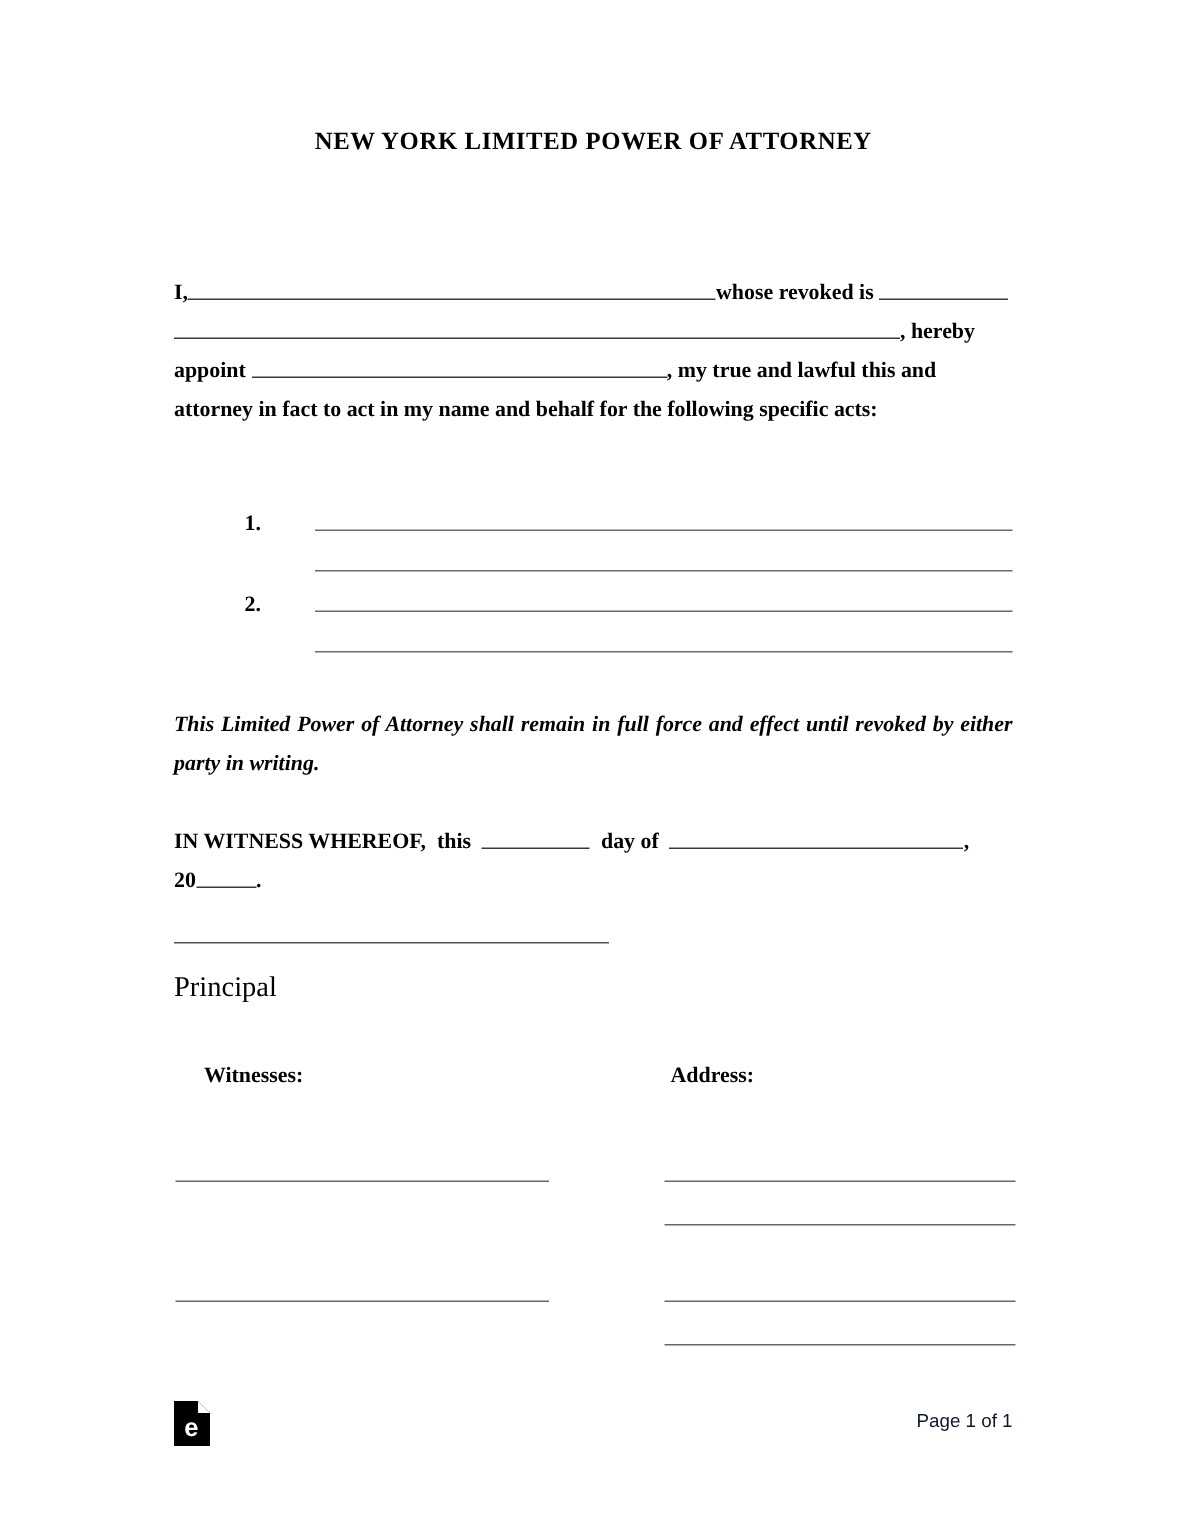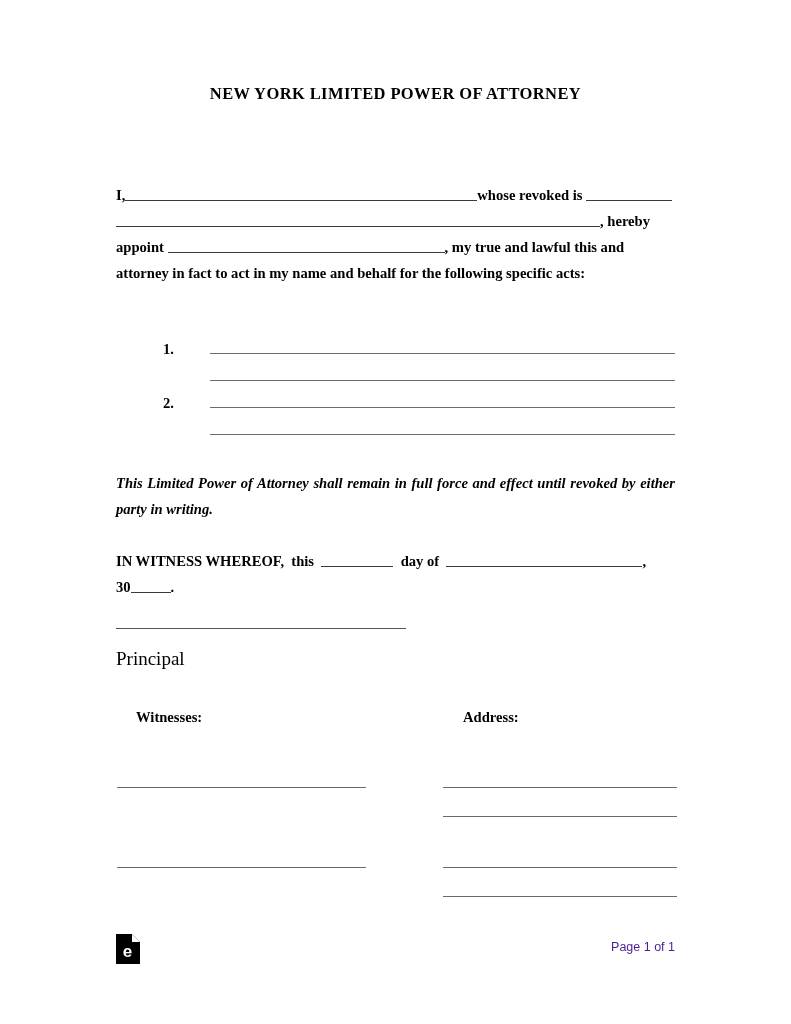--- a/index.html
+++ b/index.html
@@ -127,21 +127,21 @@
   }
   .ws-head {
     position: absolute;
     top: 0;
     font-size: 14.6px;
     font-weight: bold;
     line-height: 20px;
     margin-left: 20px;
   }
   .ws-head.col-left  { left: 0; }
-  .ws-head.col-right { left: 327px; }
+  .ws-head.col-right { left: 311px; }
 
   .ws-lines {
     position: relative;
     margin-top: 36px;
     height: 130px;
   }
   .wline {
     position: absolute;
     border-bottom: 1.35px solid #6a6a6a;
     height: 0;
@@ -165,21 +165,21 @@
     height: 30px;
   }
   .logo svg { display: block; }
   .page-num {
     position: absolute;
     right: 116px;
     top: 8px;
     font-family: "Liberation Sans", "DejaVu Sans", sans-serif;
     font-size: 12.5px;
     font-weight: normal;
-    color: #4c1d95;
+    color: #0f172a;
     white-space: nowrap;
   }
 </style>
 </head>
 <body>
 
 <div class="page">
 
   <div class="doc-title">NEW YORK LIMITED POWER OF ATTORNEY</div>
 
@@ -202,21 +202,21 @@
     <div class="act-row">
       <span class="act-line cont"></span>
     </div>
   </div>
 
   <div class="body-block" id="force">
     <p class="para">This Limited Power of Attorney shall remain in full force and effect until revoked by either party in writing.</p>
   </div>
 
   <div class="body-block" id="witness-whereof">
-    <p class="para"><span>IN  WITNESS  WHEREOF,</span>&nbsp; <span>this</span>&nbsp; <span class="blank b-day"></span>&nbsp; <span>day  of</span>&nbsp; <span class="blank b-month"></span><span>,</span><br><span>30</span><span class="blank b-year"></span><span>.</span></p>
+    <p class="para"><span>IN  WITNESS  WHEREOF,</span>&nbsp; <span>this</span>&nbsp; <span class="blank b-day"></span>&nbsp; <span>day  of</span>&nbsp; <span class="blank b-month"></span><span>,</span><br><span>20</span><span class="blank b-year"></span><span>.</span></p>
   </div>
 
   <div id="principal-block">
     <div class="sig-line"></div>
     <div class="sig-label">Principal</div>
   </div>
 
   <div id="witness-section">
     <div class="ws-head-row">
       <span class="ws-head col-left">Witnesses:</span>

